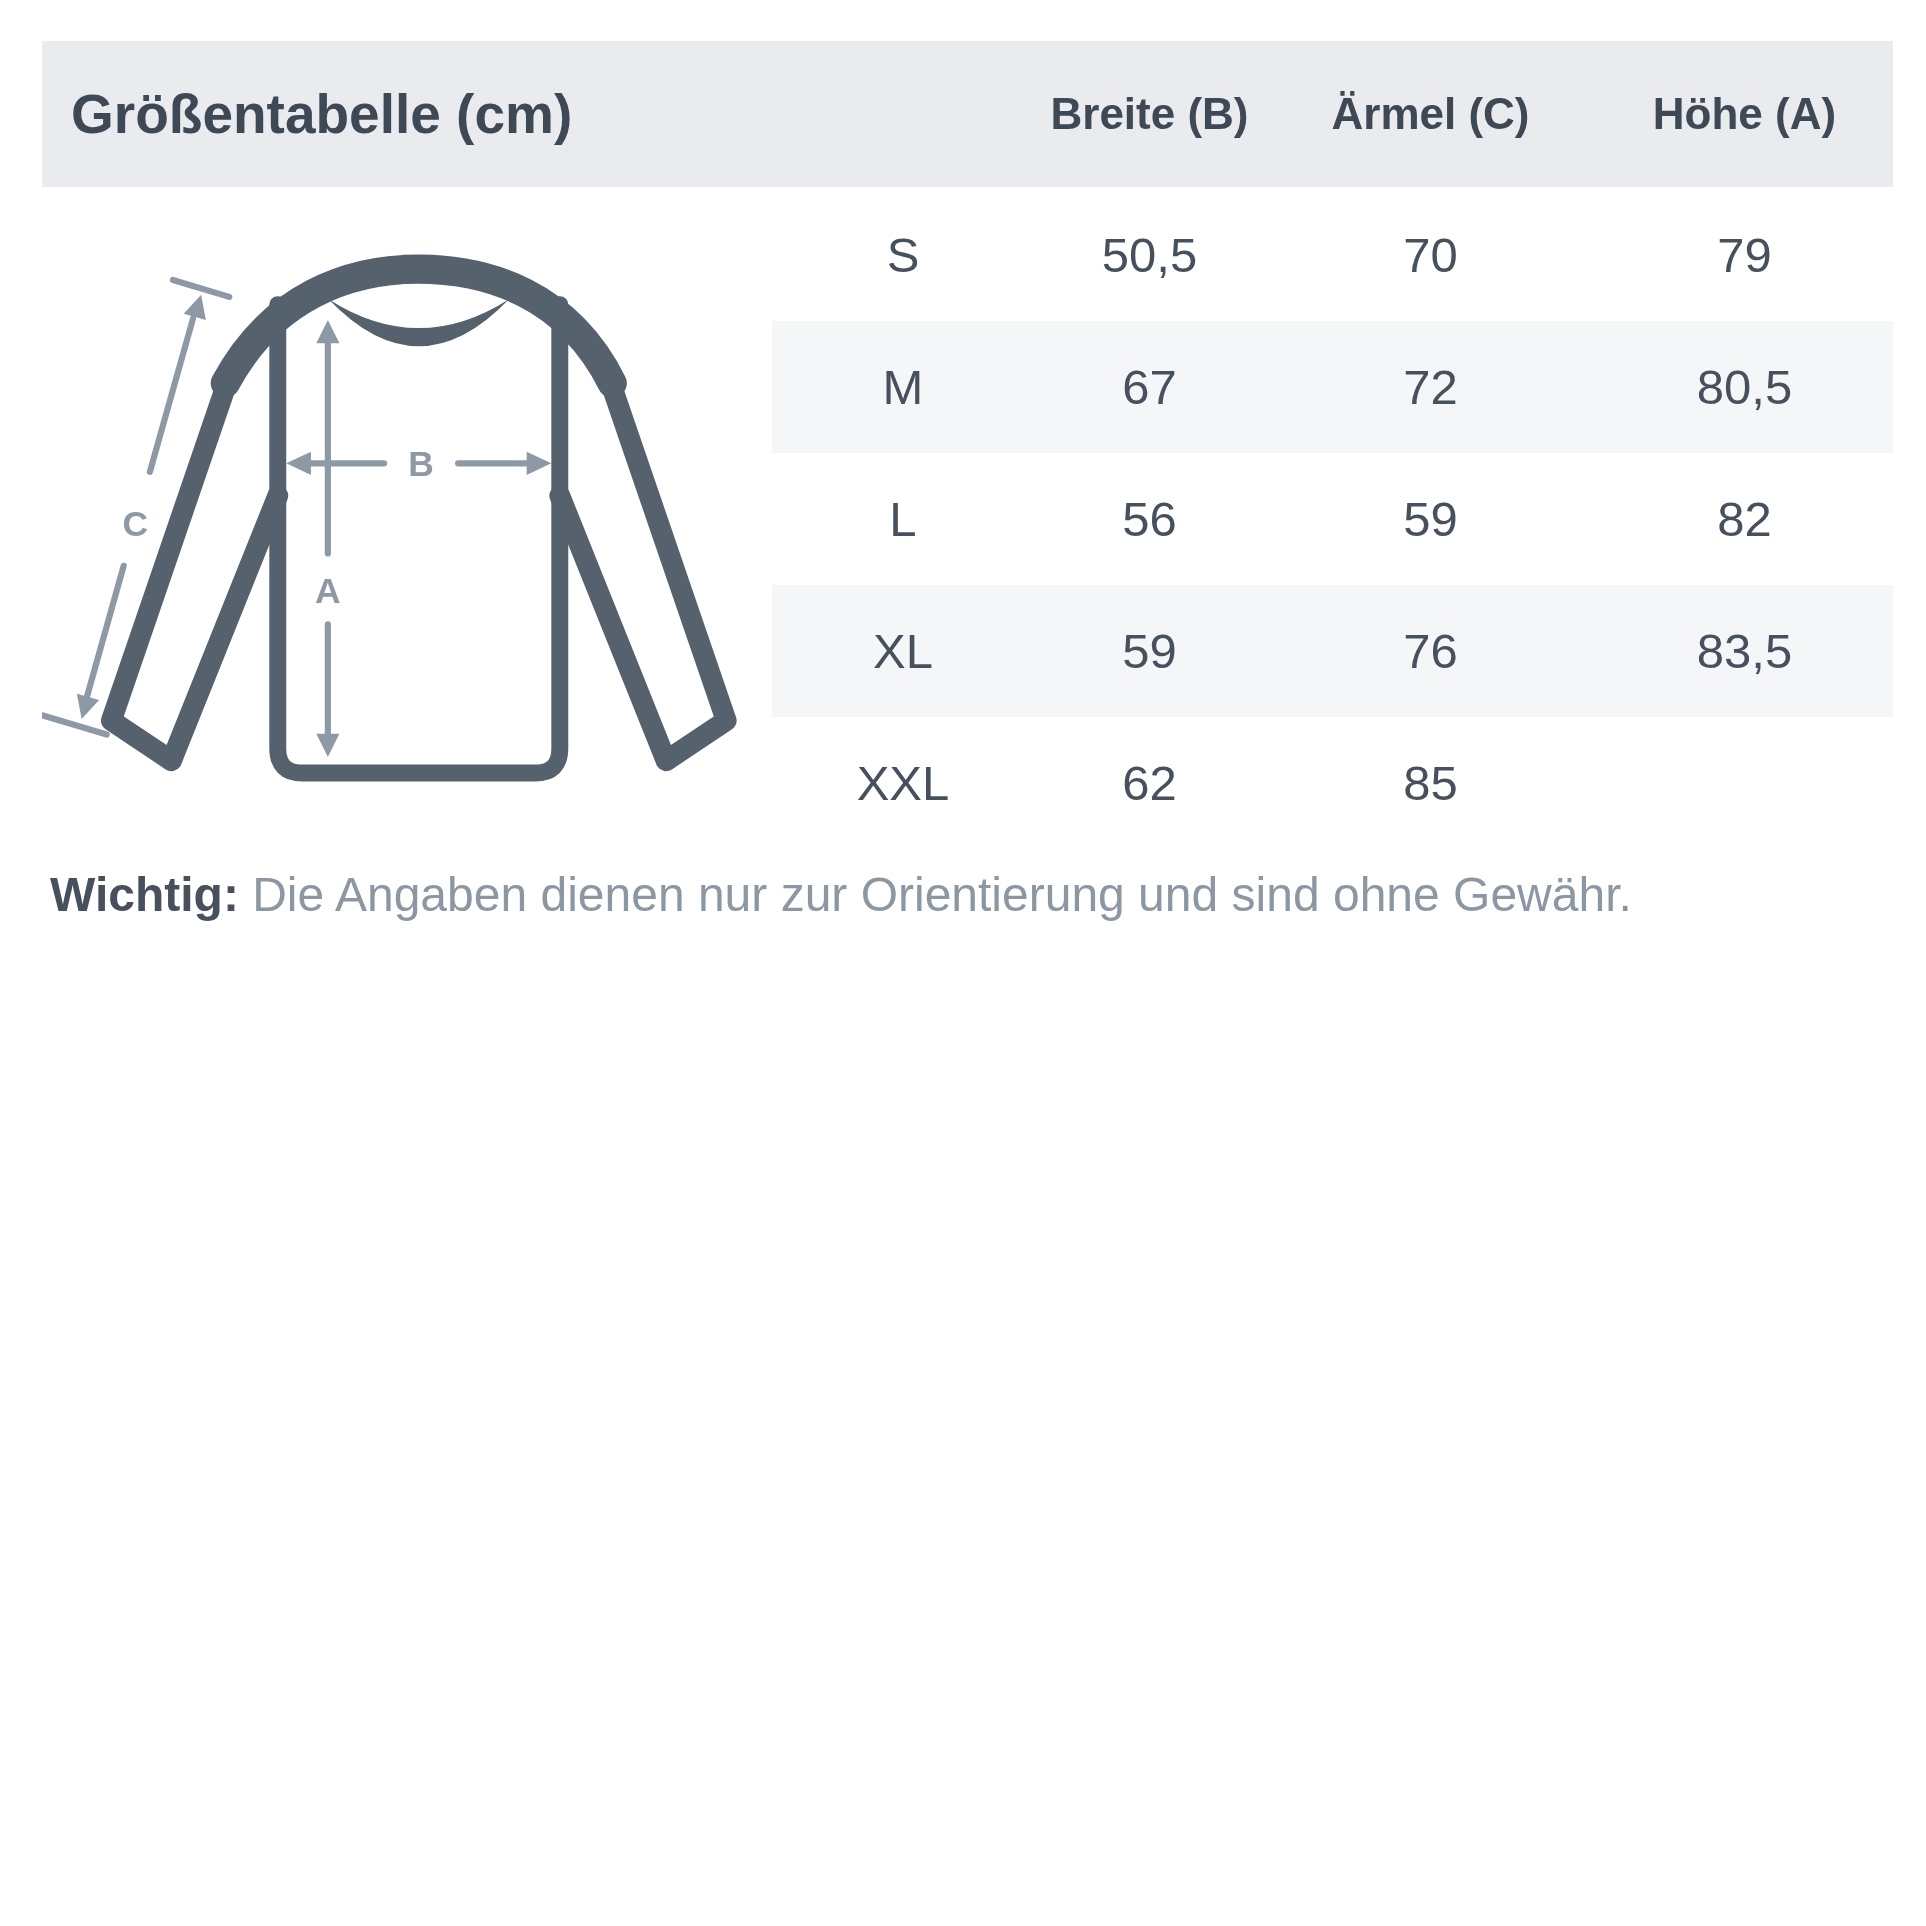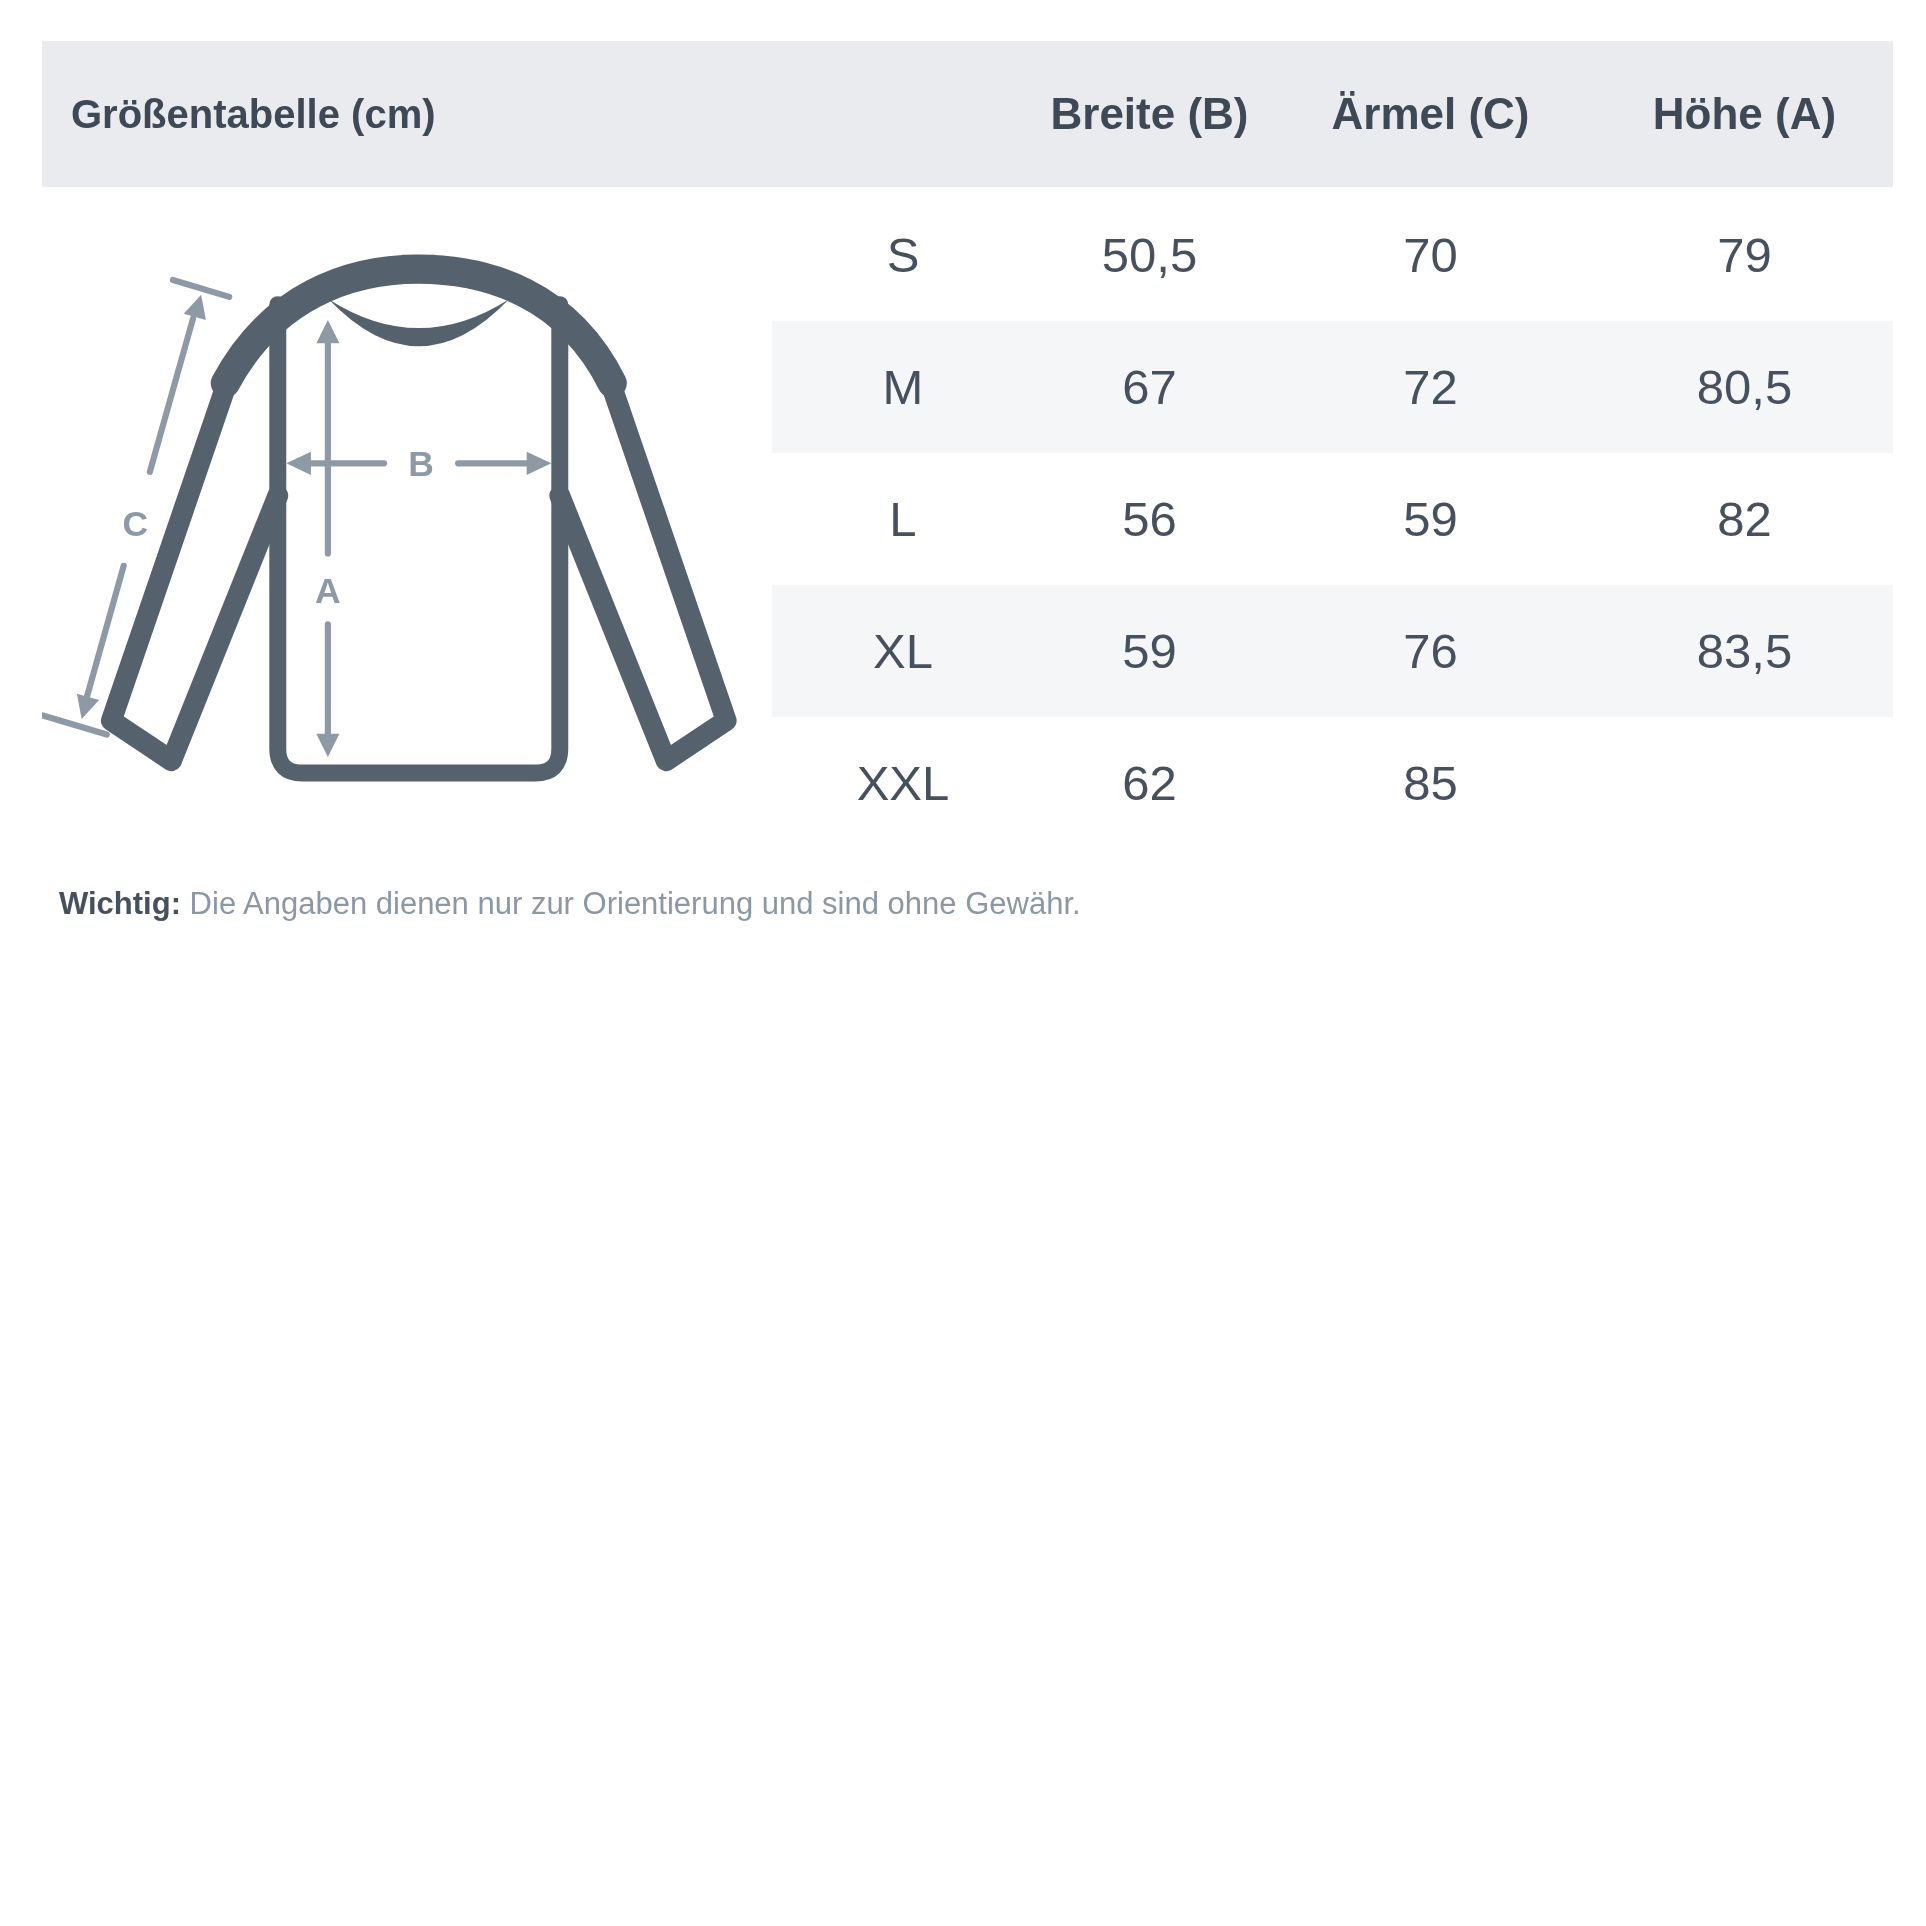--- a/index.html
+++ b/index.html
@@ -14,21 +14,21 @@
   .header-bar {
     position: absolute;
     left: 42px; top: 41px;
     width: 1851px; height: 146px;
     background: #e9ebee;
   }
   .title {
     position: absolute;
     left: 29px; top: 50%;
     transform: translateY(-50%);
-    font-size: 40px;
+    font-size: 55px;
     font-weight: 700;
     color: #3e4955;
     white-space: nowrap;
   }
   .header-cols {
     position: absolute;
     left: 730px; top: 0;
     width: 1121px; height: 100%;
     display: grid;
     grid-template-columns: 262px 231px 331px 297px;
@@ -62,22 +62,22 @@
     position: absolute;
     left: 42px; top: 189px;
     width: 732px; height: 655px;
   }
   .note {
     position: absolute;
     left: 46px; top: 854px;
     width: 1842px;
   }
   .note p {
-    margin: 13px;
-    font-size: 31px;
+    margin: 4px;
+    font-size: 48px;
     line-height: 73px;
     color: #8c97a4;
   }
   .note .bold {
     font-weight: 700;
     color: #46515d;
   }
 </style>
 </head>
 <body>

